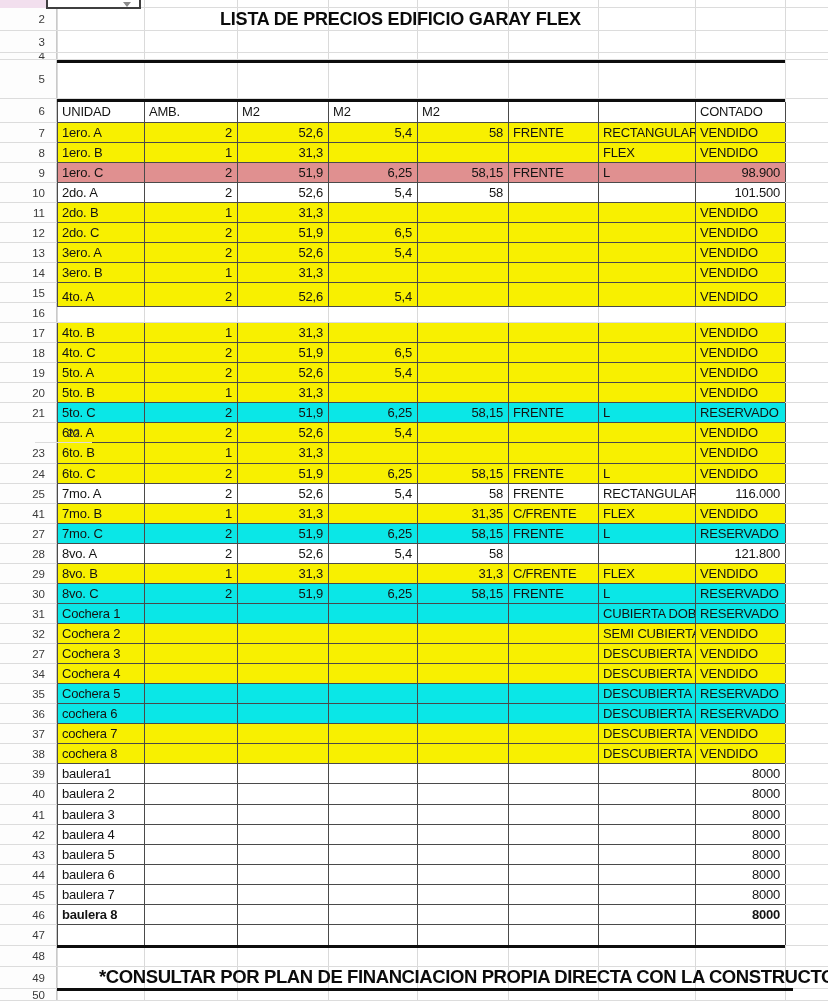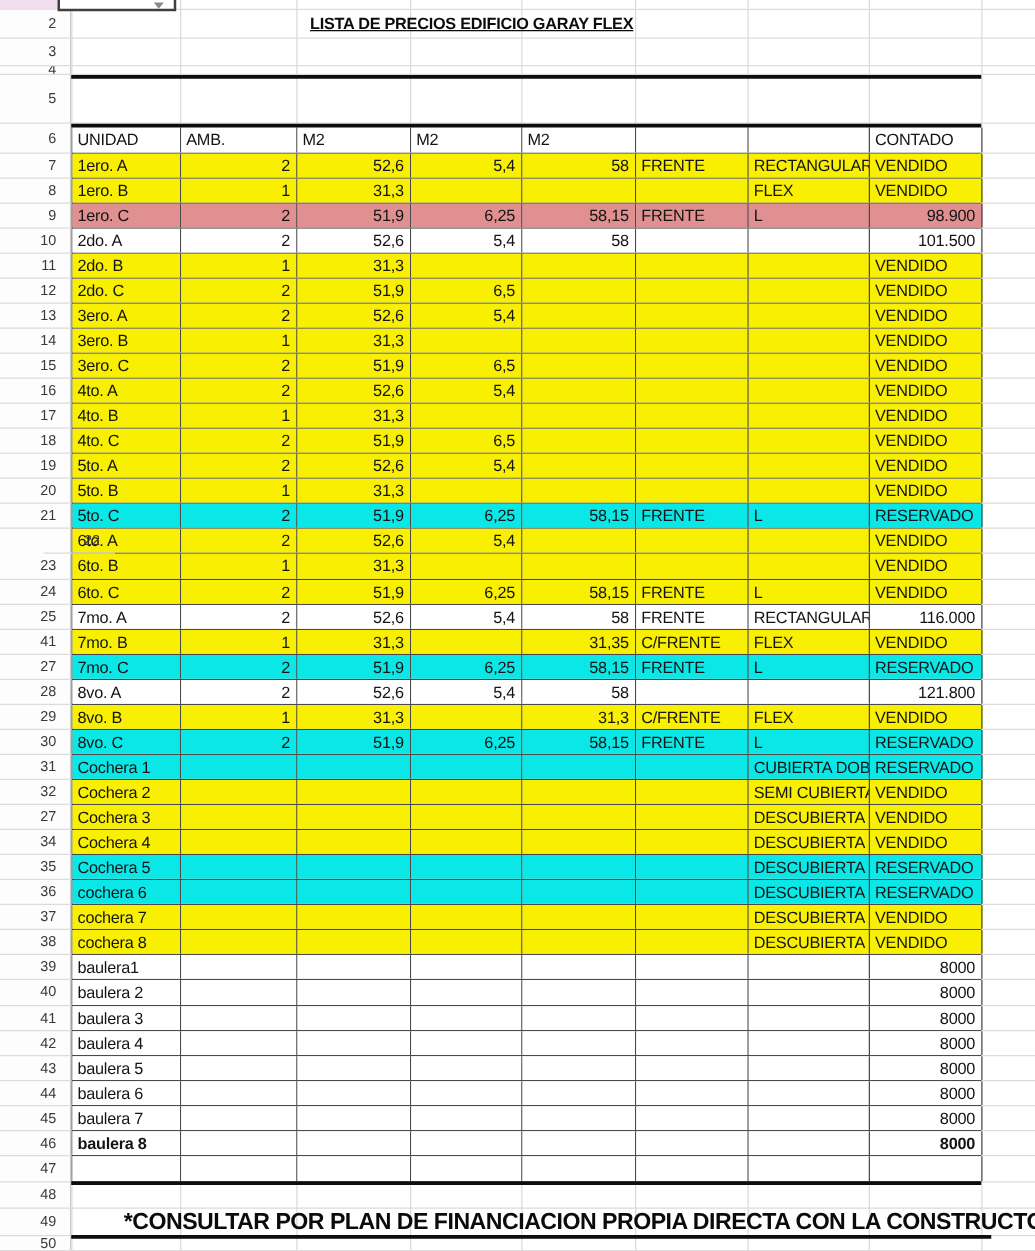--- a/index.html
+++ b/index.html
@@ -13,22 +13,22 @@
          font-size:11.5px;color:#3a3a3a;text-align:right;padding-right:12px;
          border-bottom:1px solid #dcdcdc;overflow:hidden;}
   .row{position:absolute;left:57px;width:728px;box-sizing:border-box;z-index:2;
        border-left:1px solid #4a4a4a;border-bottom:1px solid #4a4a4a;}
   .cell{position:absolute;top:0;bottom:0;box-sizing:border-box;z-index:2;
         border-right:1px solid #4a4a4a;padding:0 5px 0 4px;font-size:13px;
         letter-spacing:-0.2px;white-space:pre;overflow:hidden;color:#141414;}
   .hdr5{position:absolute;bottom:3px;font-size:13px;letter-spacing:-0.2px;
         white-space:pre;color:#141414;}
   .thick{position:absolute;height:3px;background:#0d0d0d;z-index:5;}
-  .title{position:absolute;left:248px;font-weight:bold;font-size:13px;
-         letter-spacing:-0.2px;white-space:pre;color:#0b0b0b;z-index:4;text-decoration:underline;}
+  .title{position:absolute;left:220px;font-weight:bold;font-size:18px;
+         letter-spacing:-0.2px;white-space:pre;color:#0b0b0b;z-index:4;}
   #footer-note{position:absolute;left:99px;top:966px;height:22px;line-height:22px;
          font-weight:bold;font-size:18.5px;letter-spacing:-0.4px;white-space:pre;
          color:#0b0b0b;z-index:4;}
   #row1-header-partial{position:absolute;left:0;top:0;width:57px;height:8px;
          background:#f2dfee;z-index:5;}
   #active-cell-box{position:absolute;left:46px;top:-3px;width:95px;height:12px;
          background:#fff;border:2px solid #3f3f3f;box-sizing:border-box;z-index:6;}
   #active-cell-arrow{position:absolute;right:8px;top:3px;width:0;height:0;
          border-left:4px solid transparent;border-right:4px solid transparent;
          border-top:5px solid #8a8a8a;}
@@ -256,21 +256,21 @@
     <div class="row" style="top: 282.98px; height: 20.06px;">
       <div class="cell" style="left: 0px; width: 87px; background: rgb(248, 240, 0); line-height: 19.06px;">3ero. C</div>
       <div class="cell" style="left: 87px; width: 93px; background: rgb(248, 240, 0); line-height: 19.06px; text-align: right;">2</div>
       <div class="cell" style="left: 180px; width: 91px; background: rgb(248, 240, 0); line-height: 19.06px; text-align: right;">51,9</div>
       <div class="cell" style="left: 271px; width: 89px; background: rgb(248, 240, 0); line-height: 19.06px; text-align: right;">6,5</div>
       <div class="cell" style="left: 360px; width: 91px; background: rgb(248, 240, 0); line-height: 19.06px;"></div>
       <div class="cell" style="left: 451px; width: 90px; background: rgb(248, 240, 0); line-height: 19.06px;"></div>
       <div class="cell" style="left: 541px; width: 97px; background: rgb(248, 240, 0); line-height: 19.06px;"></div>
       <div class="cell" style="left: 638px; width: 90px; background: rgb(248, 240, 0); line-height: 19.06px;">VENDIDO</div>
     </div>
-    <div class="row" style="top: 303px; height: 20.06px;">
+    <div class="row" style="top: 287px; height: 20.06px;">
       <div class="cell" style="left: 0px; width: 87px; background: rgb(248, 240, 0); line-height: 19.06px;">4to. A</div>
       <div class="cell" style="left: 87px; width: 93px; background: rgb(248, 240, 0); line-height: 19.06px; text-align: right;">2</div>
       <div class="cell" style="left: 180px; width: 91px; background: rgb(248, 240, 0); line-height: 19.06px; text-align: right;">52,6</div>
       <div class="cell" style="left: 271px; width: 89px; background: rgb(248, 240, 0); line-height: 19.06px; text-align: right;">5,4</div>
       <div class="cell" style="left: 360px; width: 91px; background: rgb(248, 240, 0); line-height: 19.06px;"></div>
       <div class="cell" style="left: 451px; width: 90px; background: rgb(248, 240, 0); line-height: 19.06px;"></div>
       <div class="cell" style="left: 541px; width: 97px; background: rgb(248, 240, 0); line-height: 19.06px;"></div>
       <div class="cell" style="left: 638px; width: 90px; background: rgb(248, 240, 0); line-height: 19.06px;">VENDIDO</div>
     </div>
     <div class="row" style="top: 323.1px; height: 20.06px;">

